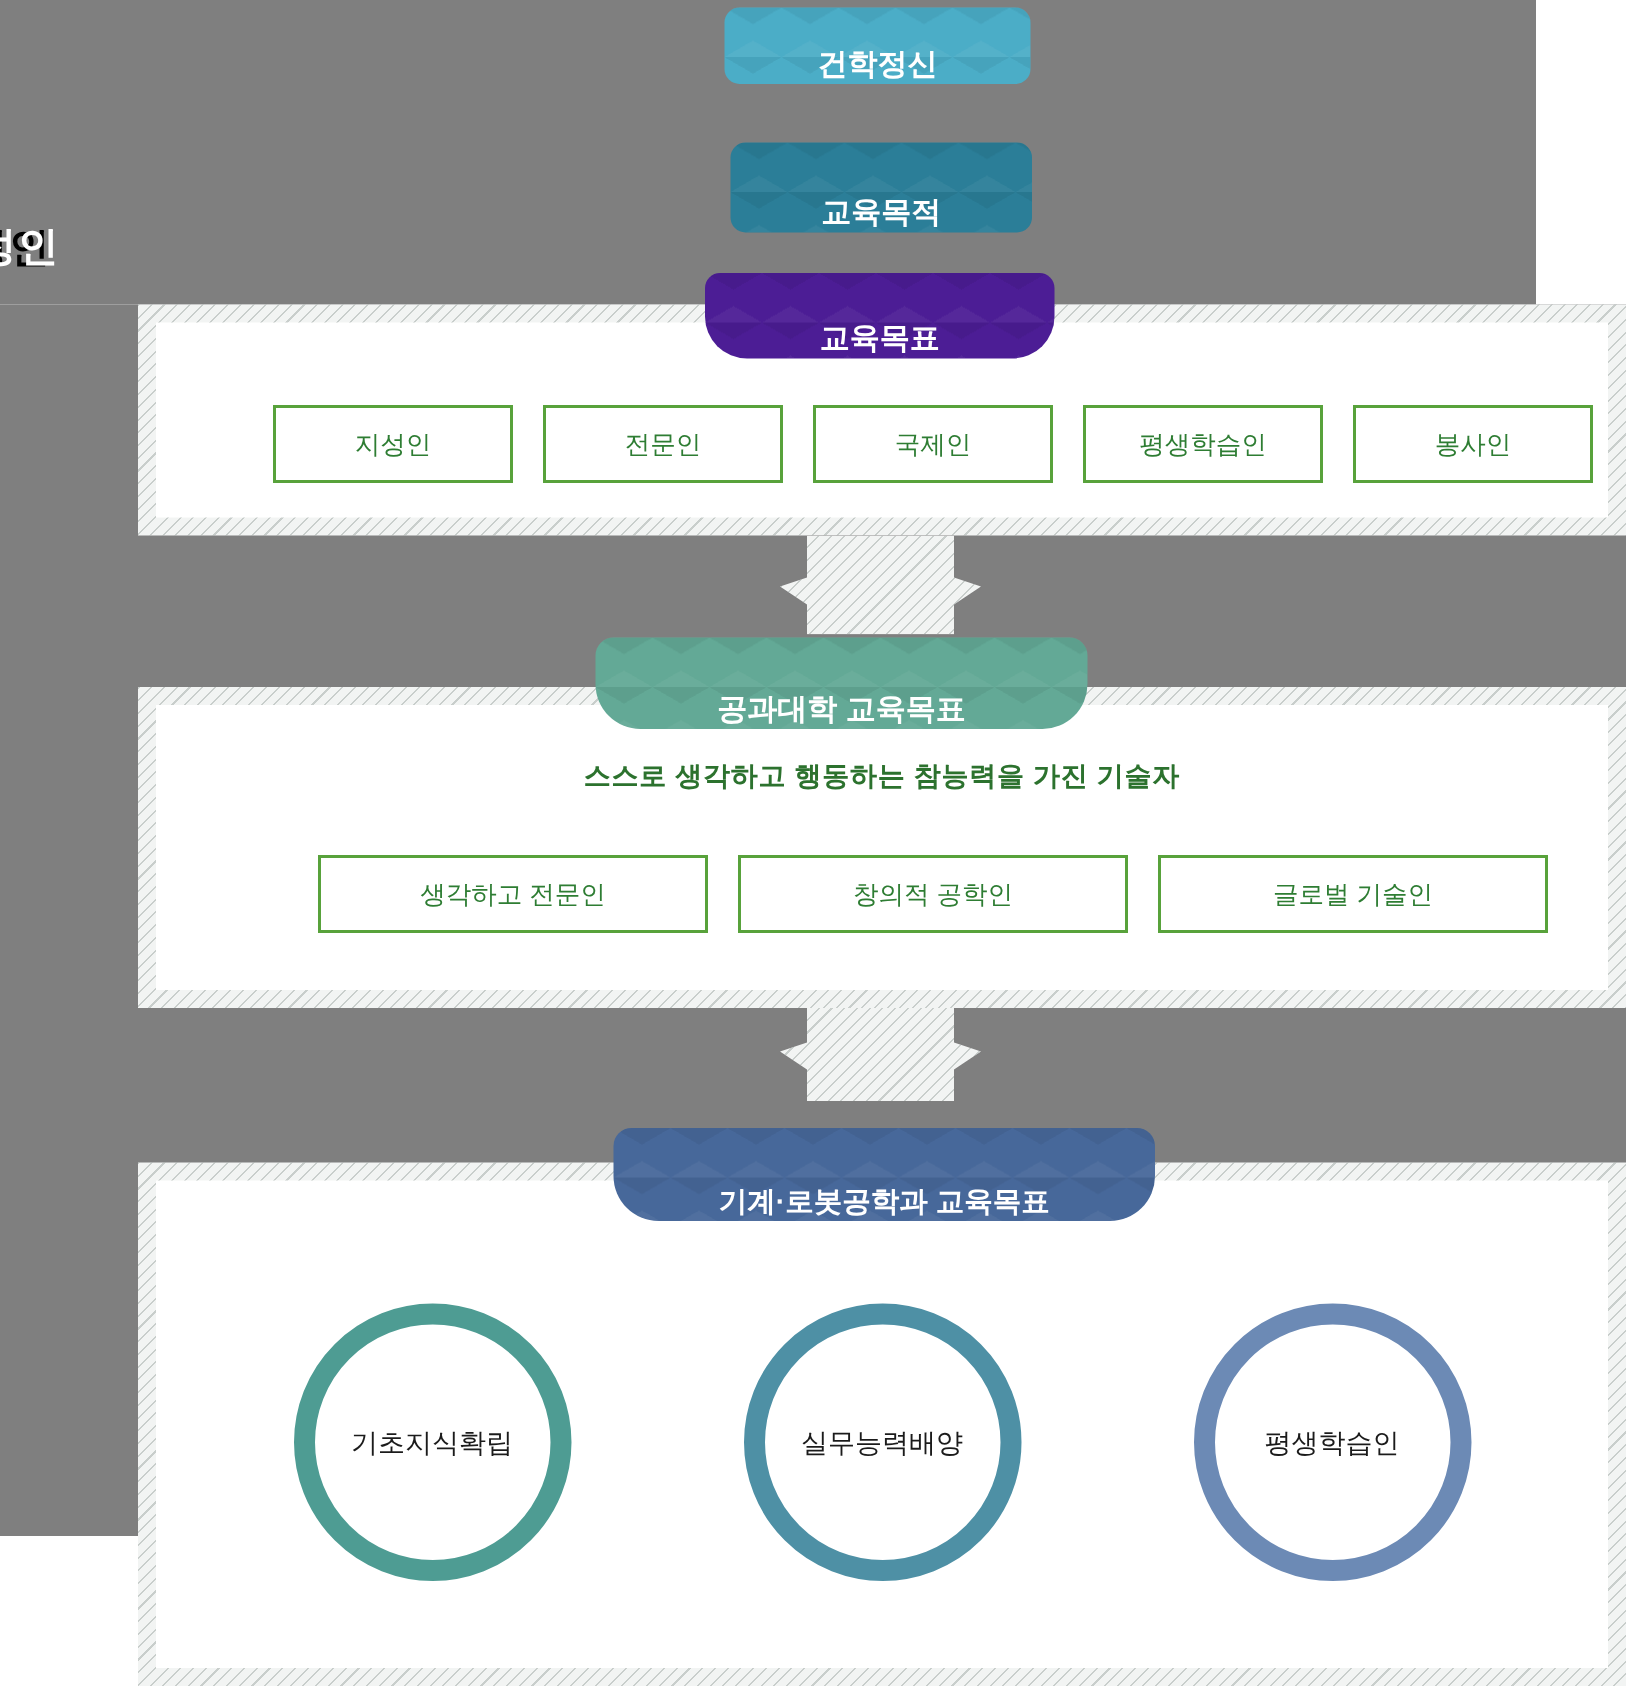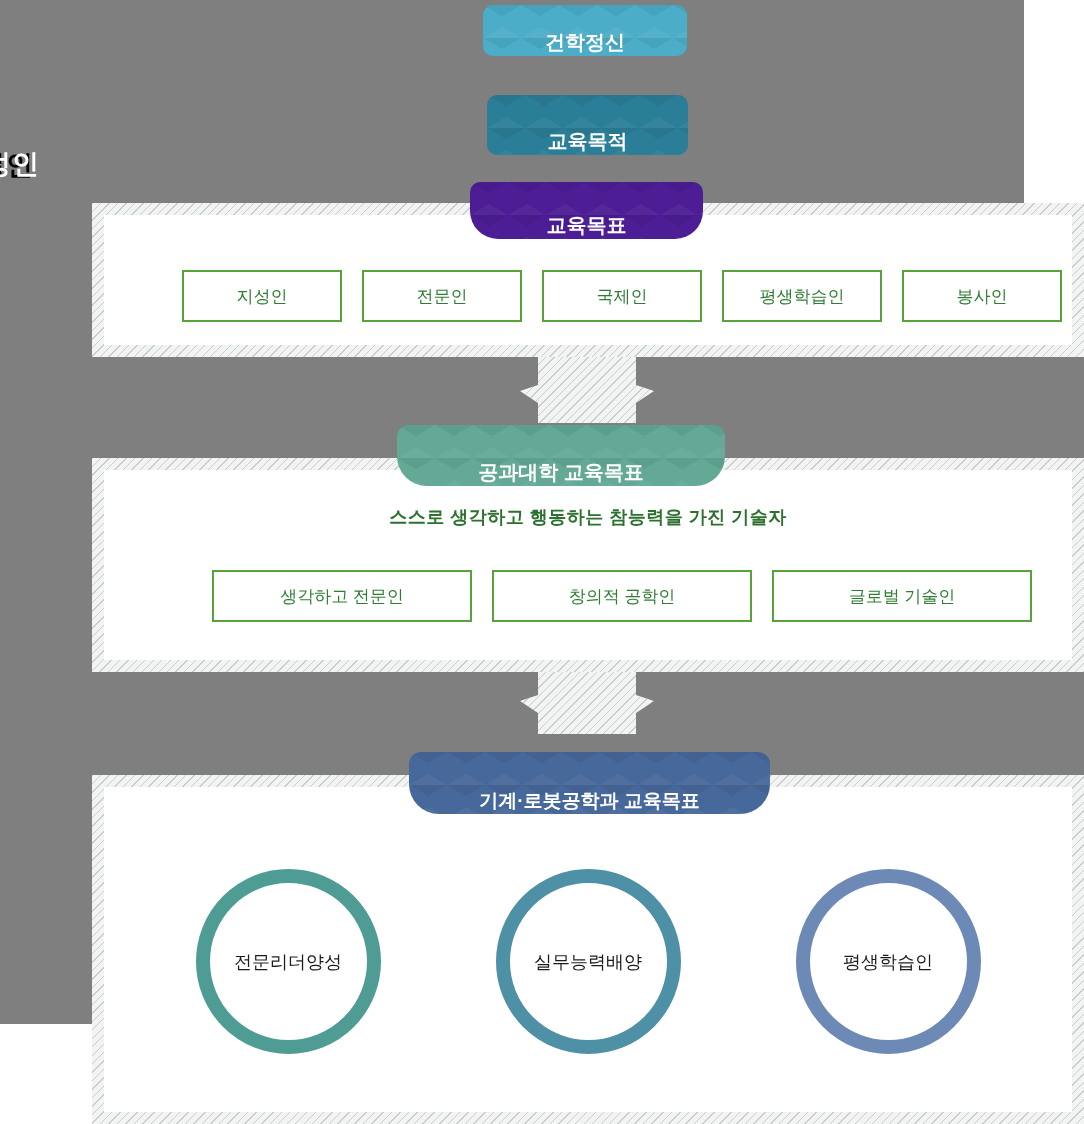--- a/index.html
+++ b/index.html
@@ -133,21 +133,21 @@
   <div class="flow-arrow hatch" id="arrow-2"></div>
 
   <div class="badge" id="badge-dept">
     <span>기계·로봇공학과 교육목표</span>
   </div>
   <div class="panel hatch" id="panel-dept">
     <div class="panel-inner"></div>
   </div>
   <div class="circle-row">
     <div class="obj-circle" id="circle-1">
-      <span>전문리더양성</span>
+      <span>기초지식확립</span>
     </div>
     <div class="obj-circle" id="circle-2">
       <span>실무능력배양</span>
     </div>
     <div class="obj-circle" id="circle-3">
       <span>평생학습인</span>
     </div>
   </div>
 
 </div>

